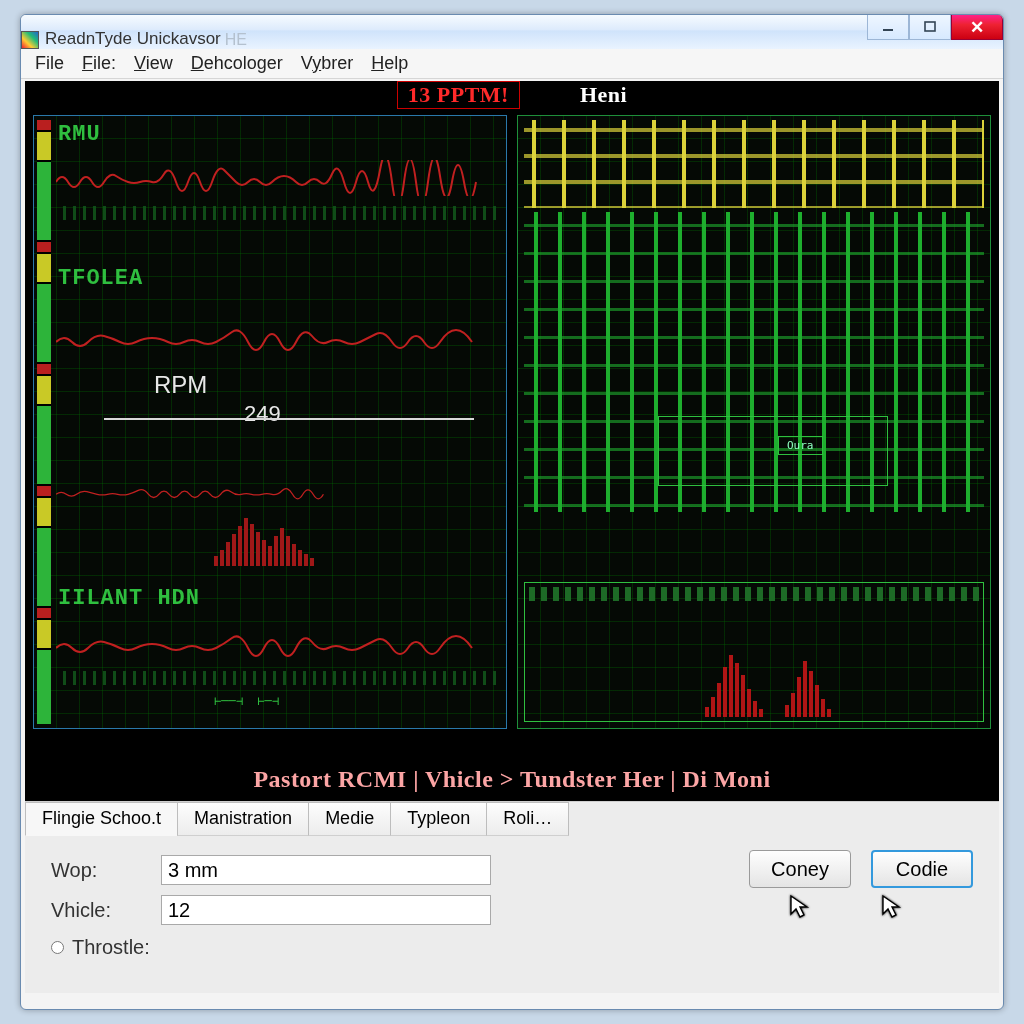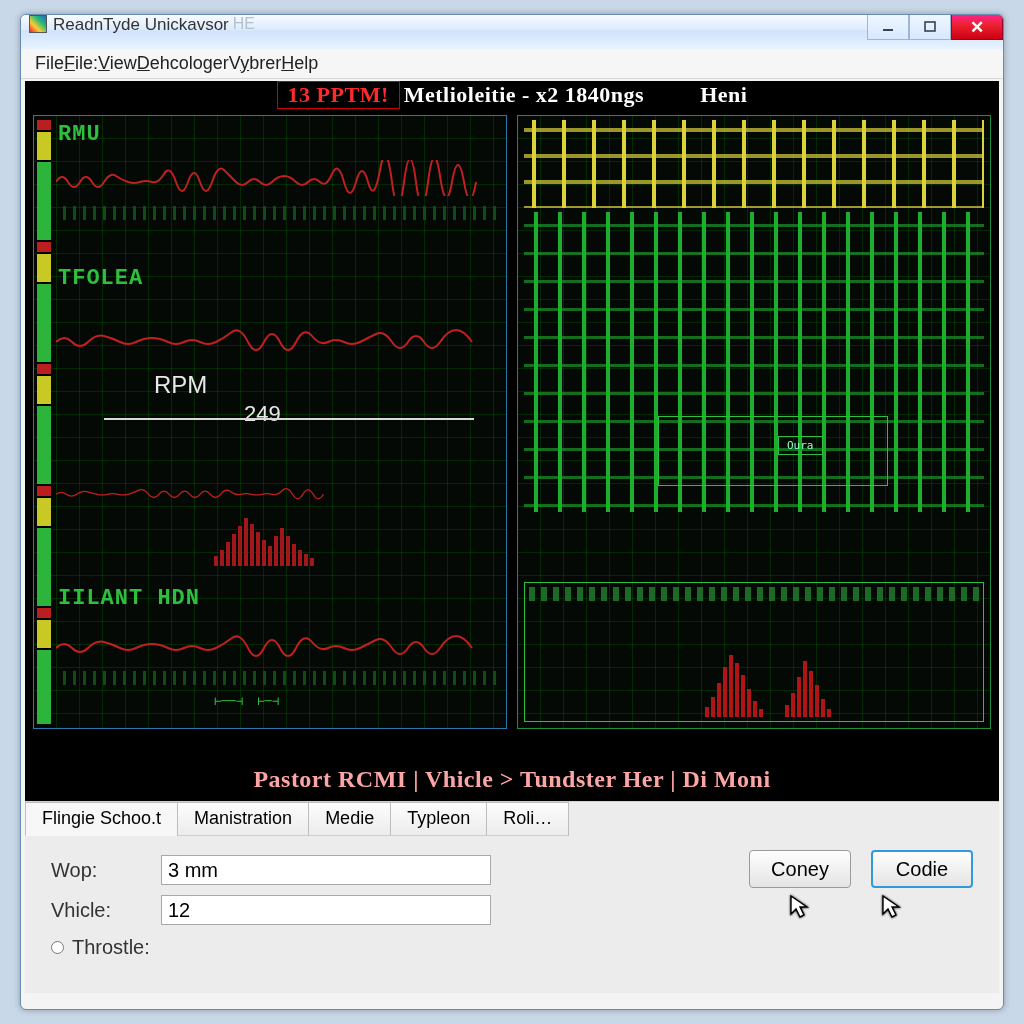--- a/index.html
+++ b/index.html
@@ -6,43 +6,43 @@
   html, body { width: 1024px; height: 1024px; font-family: "Segoe UI", Tahoma, sans-serif; background: #c8d8e8; overflow: hidden; }
 
   
   .window {
     position: absolute; left: 20px; top: 14px; width: 984px; height: 996px;
     background: #f4f4f4;
     border: 1px solid #6a8bb0; border-radius: 6px;
     box-shadow: 0 0 6px rgba(0,0,0,.3);
   }
   .titlebar {
-    height: 34px; display: flex; align-items: flex-start;
+    height: 34px; display: flex; align-items: flex-end;
     background: linear-gradient(#f6fbff,#dceafc 45%,#cfe3fb 46%,#e9f3ff);
     border-top-left-radius: 5px; border-top-right-radius: 5px;
-    padding-left: 8px; position: relative;
+    position: relative;
   }
   .titlebar .app-icon {
     width: 18px; height: 18px; margin-right: 6px;
     background: linear-gradient(45deg,#e23,#fc3 33%,#2b7 66%,#26c);
     border:1px solid #555;
   }
   .titlebar .title { font-size: 17px; color:#333; }
   .titlebar .ghost { color:#b4c1cf; margin-left:4px; }
   .winbtns { position:absolute; right:0; top:0; display:flex; height:25px; }
   .winbtn {
     width:42px; height:25px; border:1px solid #9cb6d6; border-top:none;
     background:linear-gradient(#eef6ff,#d7e9ff); display:flex; align-items:center; justify-content:center;
     font-size:13px; color:#345; cursor:pointer;
   }
   .winbtn.close { width:52px; background:linear-gradient(#f28,#e23 40%,#c01); color:#fff; border-color:#903; border-top-right-radius:5px; font-weight:bold; font-size:17px;}
   .winbtn svg { overflow:visible; }
 
   
-  .menubar { height:30px; display:flex; align-items:center; padding:0 14px;
+  .menubar { height:30px; display:flex; align-items:center; gap:18px; padding:0 14px;
     background:#f6f6f6; border-bottom:1px solid #d6d6d6; font-size:18px; color:#222;}
   .menubar span { cursor:pointer; }
   .menubar u { text-decoration:underline; }
 
   
   .workspace {
     margin:2px 4px 0 4px; height:720px; background:#000; position:relative; overflow:hidden;
   }
   .ws-header {
     height:28px; display:flex; align-items:center; justify-content:center;
@@ -155,21 +155,20 @@
     <span><u>F</u>ile:</span>
     <span><u>V</u>iew</span>
     <span><u>D</u>ehcologer</span>
     <span>V<u>y</u>brer</span>
     <span><u>H</u>elp</span>
   </div>
 
   <div class="workspace">
     <div class="ws-header">
       <span class="warn">13  PPTM!</span>
-      <span class="rest">Metlioleitie - x2 1840ngs</span>
       <span class="heni">Heni</span>
     </div>
 
     <div class="panels">
 
       <div class="panel left">
         <div class="vmeter"></div>
         <div class="panel-label" style="top:6px">RMU</div>
         <div class="panel-label" style="top:150px">TFOLEA</div>
         <div class="panel-label" style="top:470px">IILANT  HDN</div>

